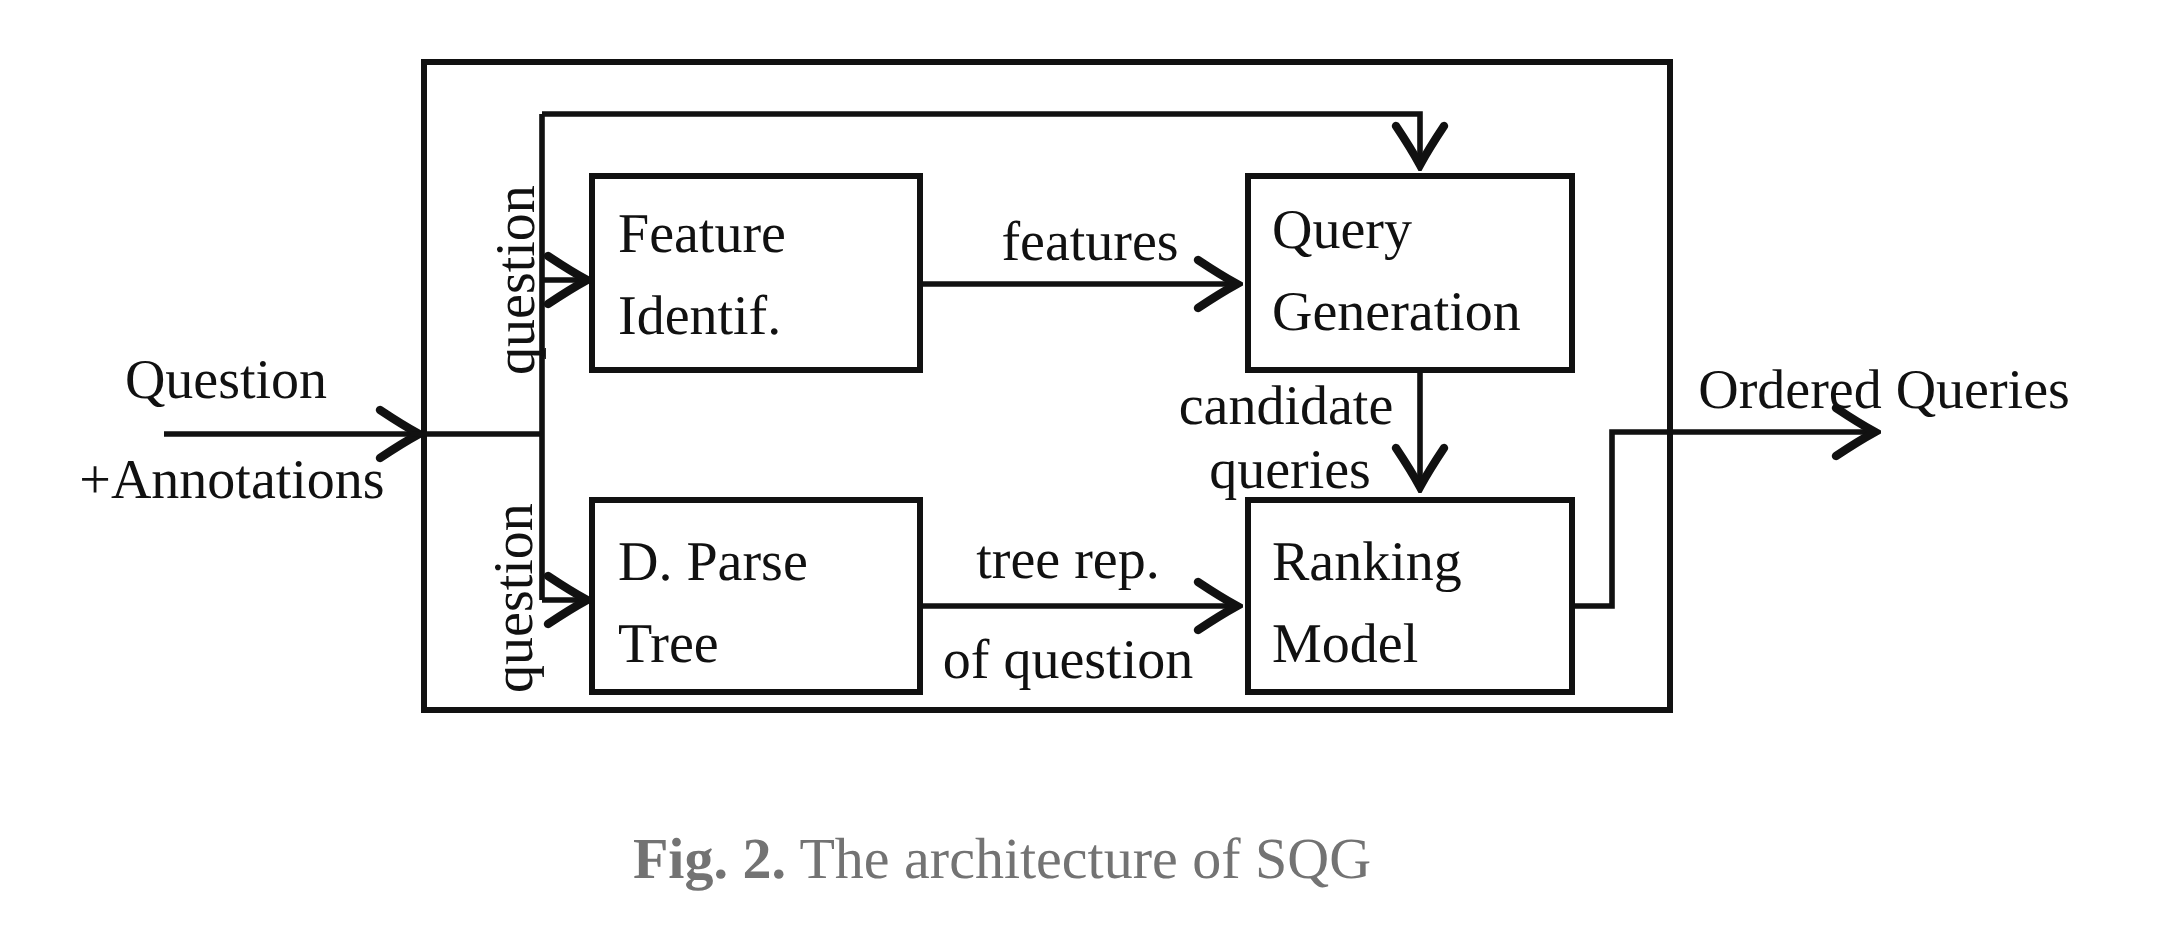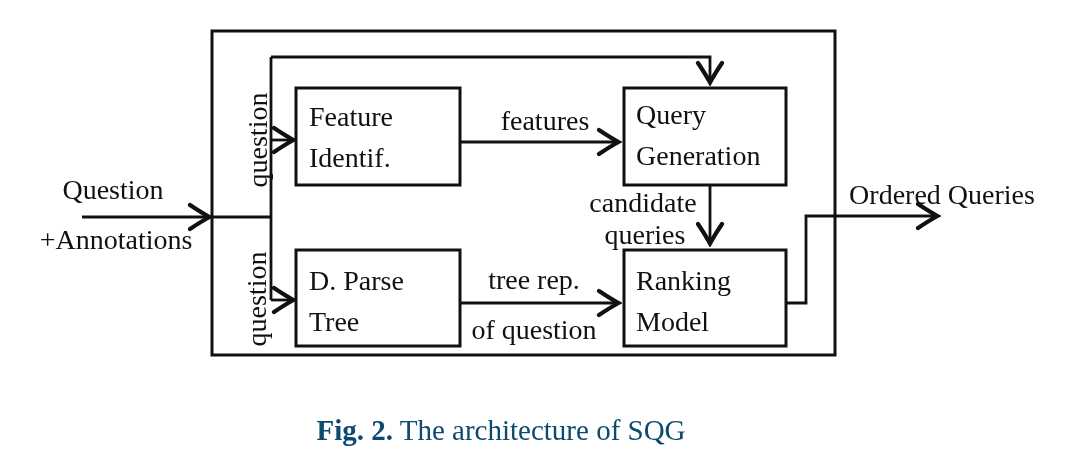--- a/index.html
+++ b/index.html
@@ -20,21 +20,21 @@
   .stroke { stroke: #111111; fill: none; }
   .wire  { stroke-width: 2.8; }
   .boxline { stroke-width: 3; fill: #ffffff; }
   #figure-caption {
     position: absolute;
     top: 413px; left: 0;
     width: 1002px;
     text-align: center;
     font-size: 29px;
     line-height: 34px;
-    color: #0c4a6e;
+    color: #737373;
   }
   #figure-caption .cap-label { font-weight: bold; }
 </style>
 </head>
 <body>
 
 <svg id="figure-canvas" width="1080" height="476" viewBox="0 0 1080 476">
   <defs>
     <marker id="arrowhead" viewBox="-16 -10 18 20" refX="-1" refY="0" markerWidth="27" markerHeight="30" markerUnits="userSpaceOnUse" orient="auto">
       <path d="M -13,-8 Q -5.5,-3 0,0 Q -5.5,3 -13,8" fill="none" stroke="#111111" stroke-width="2.8" stroke-linecap="round"></path>

